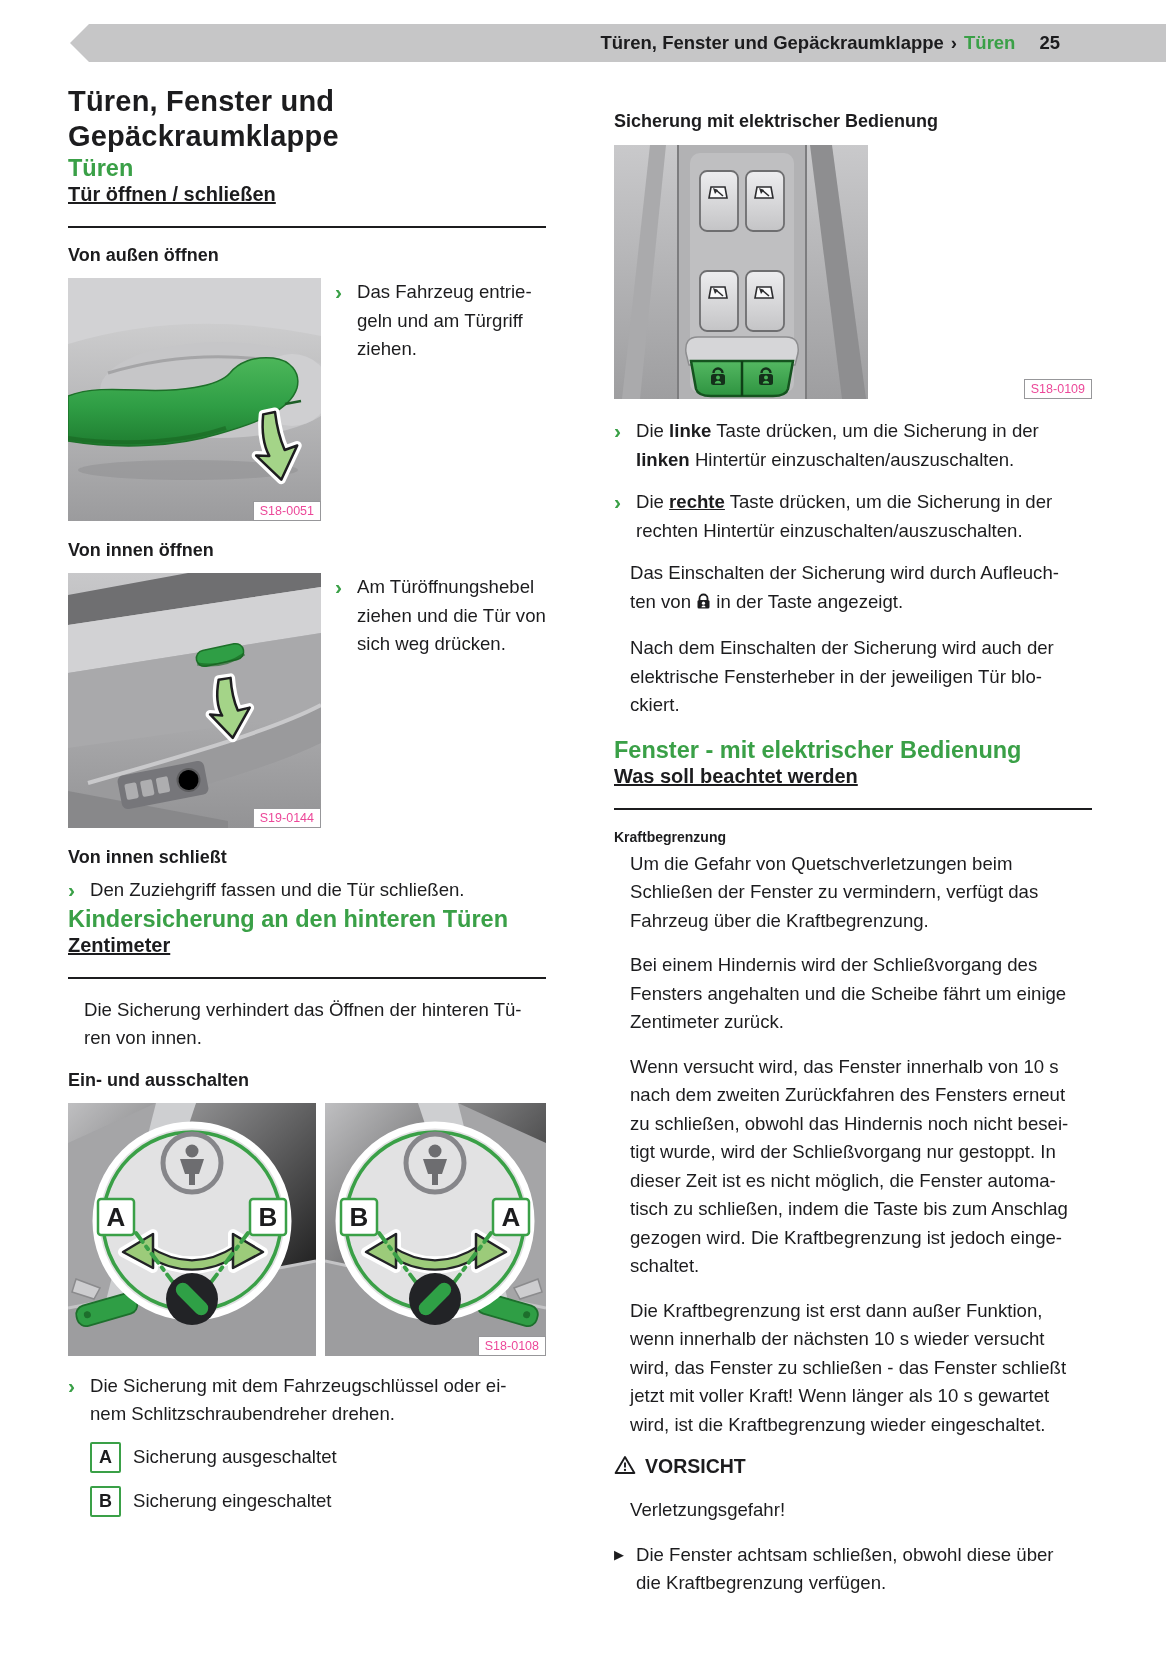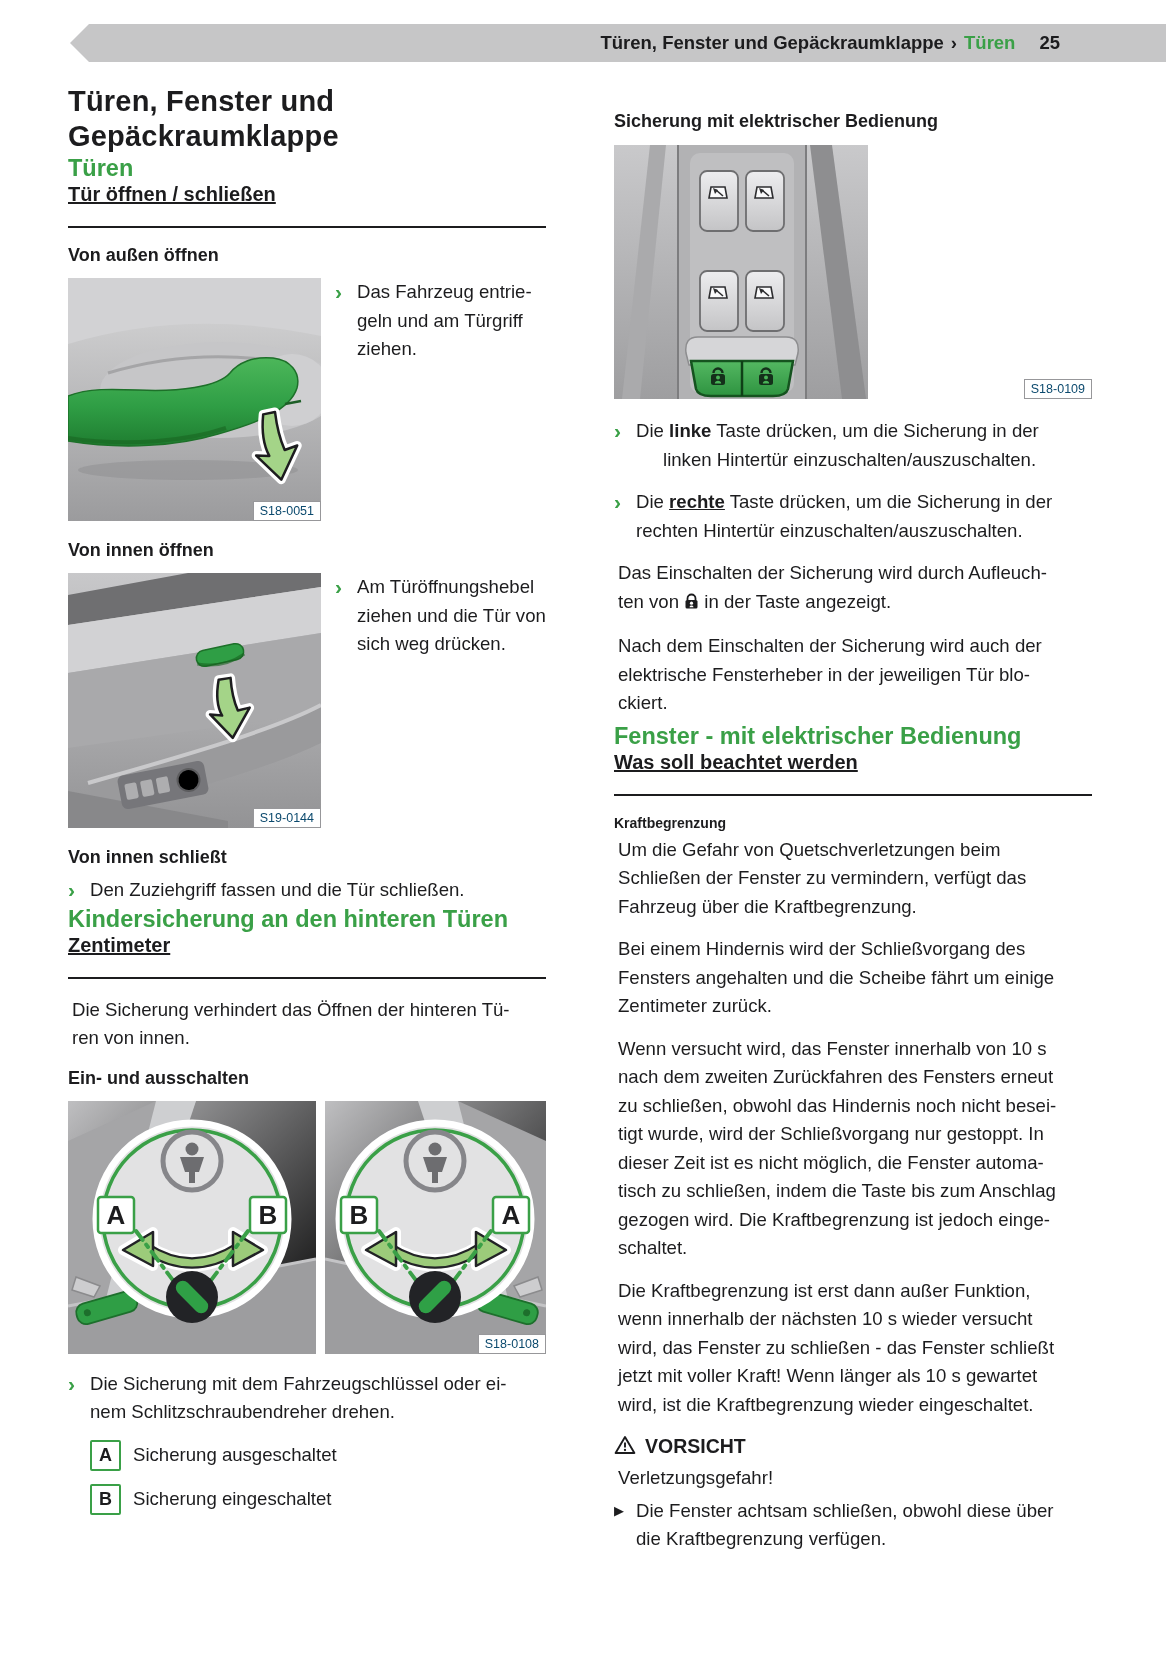--- a/index.html
+++ b/index.html
@@ -22,30 +22,30 @@
   .band .sep{margin:0 7px;}
   .band .sect{color:var(--green);}
   .band .pagenum{margin-left:24px;}
   
   .cols{display:flex;gap:68px;padding-left:68px;margin-top:22px;}
   .col{width:478px;flex:0 0 478px;}
   h1{font-size:29px;line-height:35px;margin:0;white-space:pre-line;letter-spacing:.2px;}
   h2.green{color:var(--green);font-size:23.5px;line-height:28px;margin:0;white-space:nowrap;}
   h3.rule{font-size:20px;line-height:24px;margin:0;padding-bottom:20px;border-bottom:2.5px solid var(--ink);text-decoration:underline;}
   h4{font-size:18px;line-height:22px;margin:0;}
-  p{font-size:18.6px;line-height:28.5px;margin:4px;white-space:pre-line;}
+  p{font-size:18.6px;line-height:28.5px;margin:16px;white-space:pre-line;}
   .bullet{display:flex;font-size:18.6px;line-height:28.5px;}
   .bullet .chev{color:var(--green);font-weight:bold;flex:0 0 22px;font-size:21px;}
   .bullet .btext{white-space:pre-line;}
   .tri{flex:0 0 22px;font-size:13px;line-height:28.5px;}
   .figrow{display:flex;}
   .fig{position:relative;flex:0 0 auto;font-size:0;}
   .figlabel{
     position:absolute;right:0;bottom:0;background:#fff;border:1px solid #97979a;
-    color:#0c4a6e;font-size:12.5px;line-height:16px;padding:1px 6px;font-weight:normal;
+    color:#ec4899;font-size:12.5px;line-height:16px;padding:1px 6px;font-weight:normal;
   }
   .sidetext{margin-left:14px;padding-top:0;}
   .figpair{display:flex;gap:9px;position:relative;}
   .legend{display:flex;align-items:center;margin-left:22px;font-size:18.6px;}
   .keybox{
     width:27px;height:27px;border:2px solid var(--green);border-radius:2px;background:#fff;
     display:flex;align-items:center;justify-content:center;font-weight:bold;font-size:18px;margin-right:12px;
   }
   .warn-head{display:flex;align-items:flex-start;gap:9px;font-weight:bold;font-size:19.5px;}
   .inlock{display:inline-block;vertical-align:-2px;}
@@ -355,21 +355,21 @@
             <path d="M-3.2,5.5 C-3.2,1.8 3.2,1.8 3.2,5.5 Z" fill="#49b457"></path>
           </g>
         </g>
       </svg>
       <span class="figlabel">S18-0109</span>
     </div>
 
     <div class="bullet mt18">
       <span class="chev">›</span>
       <span class="btext"><span>Die </span><span style="font-weight: 700;">linke</span><span> Taste drücken, um die Sicherung in der
-</span><span style="font-weight: 400; margin-left: 27px;">linken</span><span> Hintertür einzuschalten/auszuschalten.</span></span>
+</span><span style="font-weight: 700;">linken</span><span> Hintertür einzuschalten/auszuschalten.</span></span>
     </div>
     <div class="bullet mt14">
       <span class="chev">›</span>
       <span class="btext"><span>Die </span><span style="font-weight: 700; text-decoration: underline;">rechte</span><span> Taste drücken, um die Sicherung in der
 </span><span style="font-weight: 400;">rechten</span><span> Hintertür einzuschalten/auszuschalten.</span></span>
     </div>
 
     <p class="mt14"><span>Das Einschalten der Sicherung wird durch Aufleuch-
 ten von </span><span class="inlock"><svg width="15" height="17" viewBox="0 0 15 17">
             <path d="M3.5,7 V5.5 a4,4 0 0 1 8,0 V7" fill="none" stroke="#1c1c1e" stroke-width="1.8"></path>

